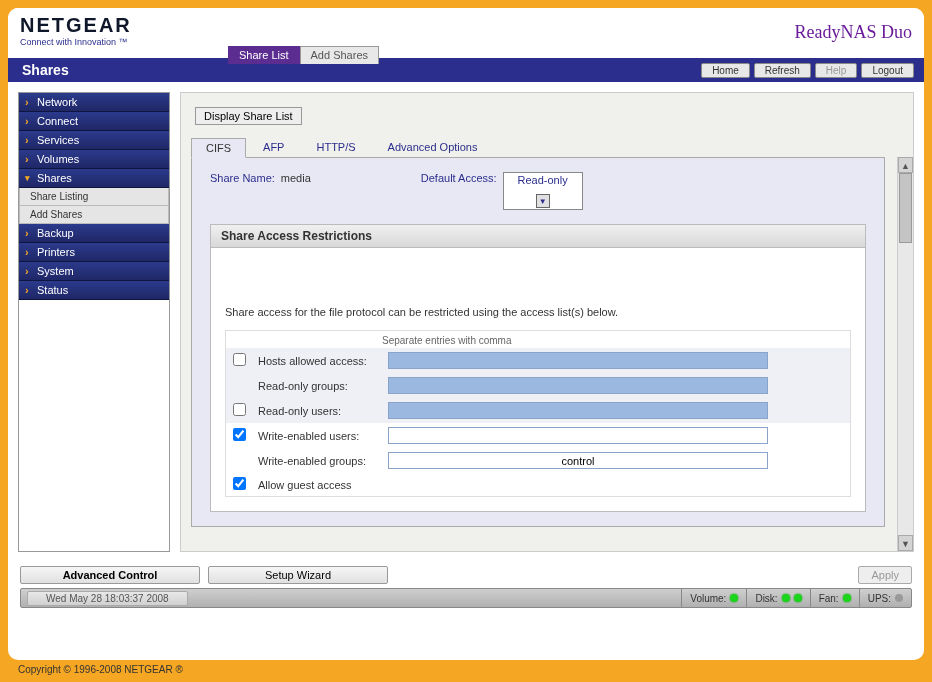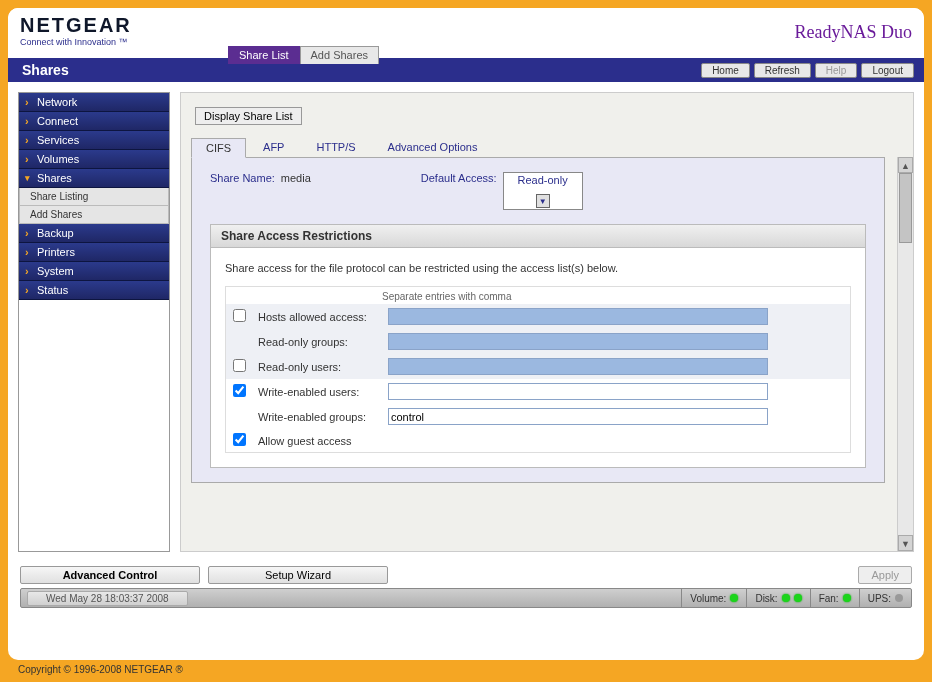--- a/index.html
+++ b/index.html
@@ -34,30 +34,30 @@
 .sub-tab.active { background: #e8e8f5; border-color: #aaa; border-bottom: 1px solid #e8e8f5; position: relative; top: 1px; color: #333; }
 .tab-content { background: #e8e8f5; border: 1px solid #aaa; border-top: none; padding: 14px 18px; margin-right: 18px; }
 .share-info-row { display: flex; align-items: flex-start; margin-bottom: 14px; font-size: 11px; color: #2b2e8c; }
 .share-info-row .lbl { margin-right: 6px; }
 .share-info-row .val { color: #333; margin-right: 110px; }
 .select-wrap { display: inline-flex; align-items: center; }
 .select-box { border: 1px solid #888; background: #fff; padding: 1px 4px; font-size: 11px; min-width: 80px; display: inline-flex; justify-content: space-between; align-items: center; gap: 8px; flex-direction: column;}
 .select-arrow { border: 1px solid #666; width: 14px; height: 14px; display: inline-flex; align-items: center; justify-content: center; font-size: 8px; background: #e0e0e0; }
 .restrictions-box { background: #fff; border: 1px solid #bbb; }
 .restrictions-header { background: linear-gradient(#f0f0f0, #d8d8d8); padding: 4px 10px; font-weight: bold; font-size: 12px; color: #333; border-bottom: 1px solid #bbb; }
-.restrictions-body { padding: 14px; font-size: 11px; }
+.restrictions-body { padding: 14px; font-size: 11px; margin-top: 44px; }
 .restrictions-body .intro { margin-bottom: 12px; }
 .access-table { width: 100%; border: 1px solid #ddd; }
 .access-table td { padding: 4px 6px; font-size: 11px; vertical-align: middle; }
 .access-table .head-note { text-align: left; color: #666; font-size: 10px; padding-left: 0; padding-bottom: 2px; }
 .access-table tr.hosts td, .access-table tr.readonly td { background: #eef0f5; }
 .access-table tr.enabled td { background: #fff; }
 .fld-input { width: 380px; height: 17px; border: 1px solid #8aa3c8; font-size: 11px; padding: 0 2px; }
 .fld-input.blue { background: #9bb8e0; }
-.fld-input.white { background: #fff; }
+.fld-input.white { background: #fff; text-align: center; }
 .fld-label { width: 130px; }
 .chk-cell { width: 26px; text-align: center; }
 input[type=checkbox] { width: 13px; height: 13px; }
 .bottom-bar { padding: 4px 12px 6px; background: #fff; }
 .btn-row { display: flex; align-items: center; gap: 8px; margin-bottom: 4px; }
 .big-btn { background: linear-gradient(#f6f6f6,#e0e0e0); border: 1px solid #999; padding: 2px 0; width: 180px; text-align: center; font-size: 11px; font-weight: bold; cursor: pointer; border-radius: 2px; font-family: inherit;}
 .big-btn.normal { font-weight: normal; }
 .apply-btn { margin-left: auto; background: #eee; border: 1px solid #aaa; padding: 2px 12px; font-size: 11px; color: #999; cursor: pointer; font-family: inherit; border-radius: 2px;}
 .status-bar { display: flex; align-items: center; background: linear-gradient(#cfcfcf,#b0b0b0); border: 1px solid #888; border-radius: 2px; height: 20px; font-size: 10px; }
 .status-time { background: linear-gradient(#e8e8e8,#d0d0d0); border: 1px solid #aaa; padding: 1px 18px; margin: 0 6px; color: #555; border-radius: 2px; }

